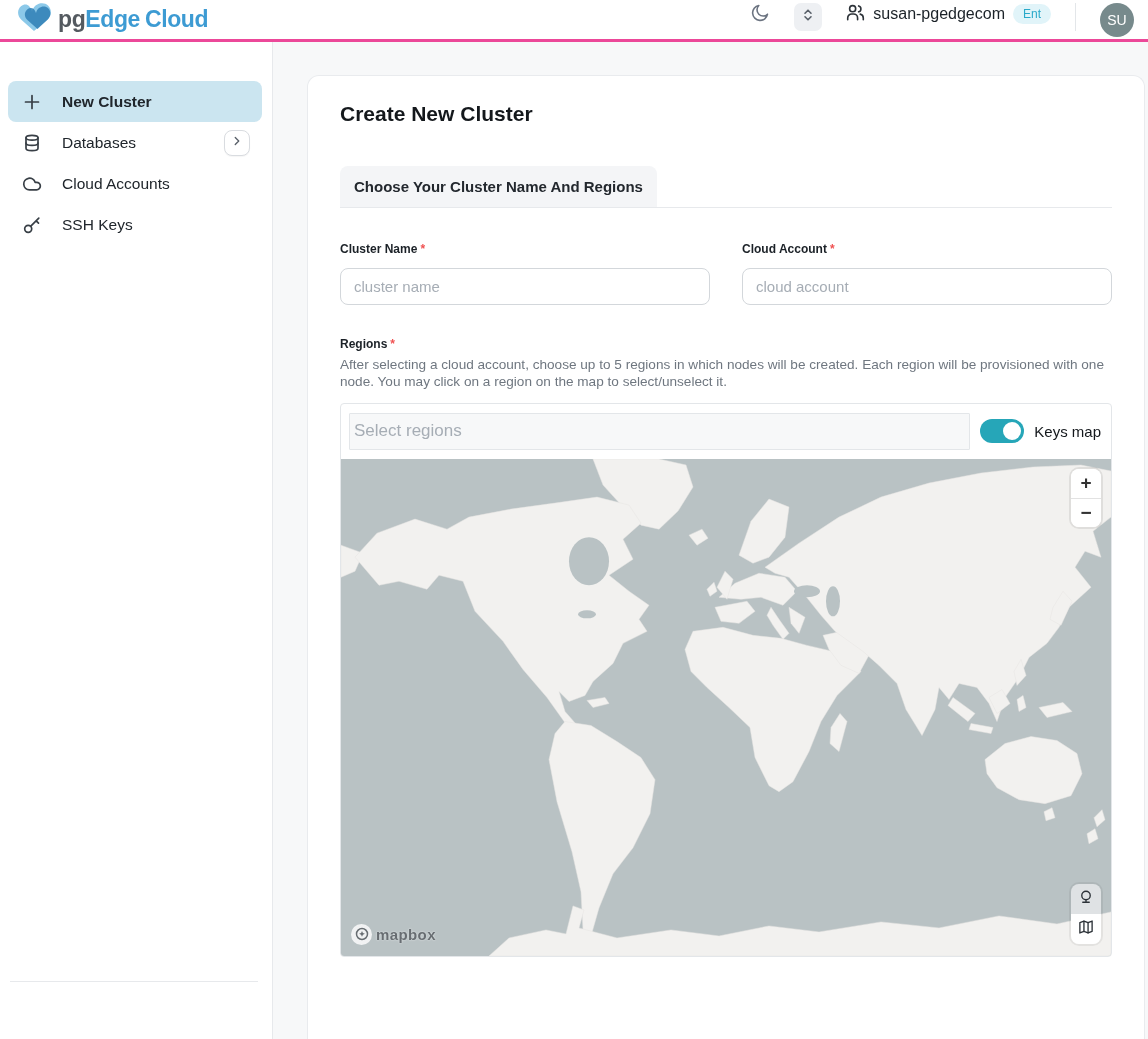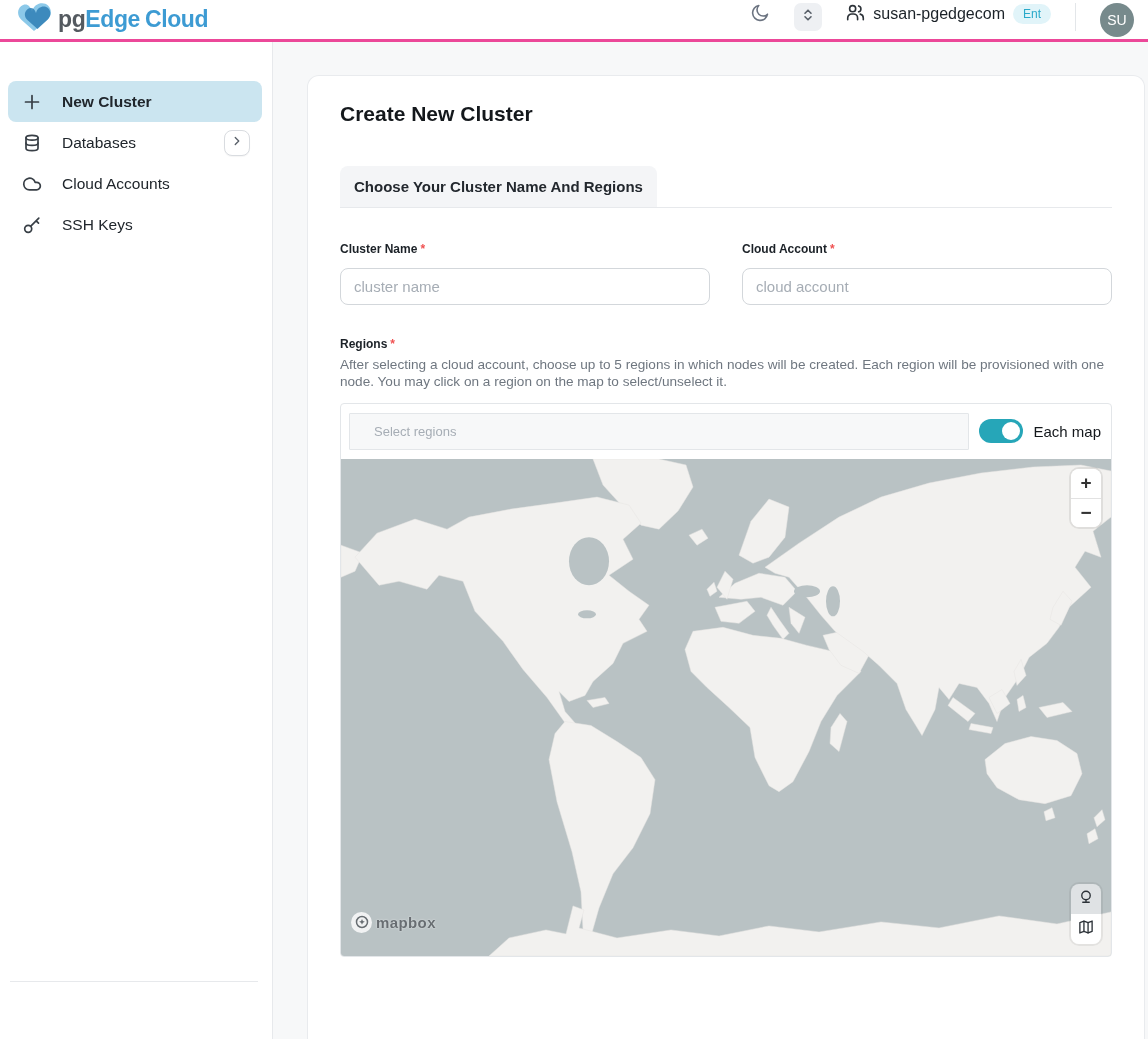--- a/index.html
+++ b/index.html
@@ -56,21 +56,21 @@
   .field-desc { margin-top:6px; font-size:13.6px; line-height:1.24; color:#6f7780; }
   .field-desc a { color:var(--link-blue,#3b82f6); text-decoration:none; }
   .text-input { margin-top:12px; width:100%; height:37px; border:1px solid #d3d7db;
     border-radius:8px; padding:0 13px; font-size:15px; color:#222; background:#fff; outline:none; }
   ::placeholder { color:#a6adb5; opacity:1; }
 
   .regions { margin-top:32px; }
   .region-box { margin-top:12px; border:1px solid #e3e6e9; border-radius:4px; }
   .region-top { display:flex; align-items:center; padding:9px 8px; gap:10px; }
   .select-input { flex:1; height:37px; background:#f7f8f9; border:1px solid #e3e6e9;
-    border-radius:1px; padding:0 24px; font-size:13px; outline:none; }
+    border-radius:1px; padding:0 4px; font-size:17px; outline:none; }
   .toggle { width:44px; height:24px; background:var(--accent-teal,#26a6b8); border-radius:12px;
     position:relative; cursor:pointer; flex:0 0 44px; }
   .knob { position:absolute; right:3px; top:3px; width:18px; height:18px; background:#fff; border-radius:50%; }
   .toggle-label { font-size:15px; color:#14181c; margin-right:2px; white-space:nowrap; }
 
   
   .map-wrap { position:relative; height:497px; overflow:hidden; border-radius:0 0 3px 3px; }
   .map-svg { display:block; width:100%; height:100%; }
   .sea { fill:var(--ocean,#b9c2c4); }
   .land { fill:var(--land,#f2f1ef); stroke:#e6e5e2; stroke-width:.5; }
@@ -83,21 +83,21 @@
   .zoom-btn + .zoom-btn { border-top:1px solid #e2e2e2; }
 
   .proj-ctl { position:absolute; right:10px; bottom:12px; display:flex; flex-direction:column;
     border-radius:8px; box-shadow:0 0 0 2px rgba(0,0,0,.06); overflow:hidden; }
   .proj-btn { width:30px; height:30px; display:flex; align-items:center; justify-content:center;
     border:none; cursor:pointer; }
   .globe-btn { background:rgba(226,229,230,.92); }
   .map-btn { background:#fff; }
   .proj-btn svg { stroke:#2c3238; fill:none; stroke-width:1.5; stroke-linecap:round; stroke-linejoin:round; }
 
-  .mapbox-logo { position:absolute; left:10px; bottom:23px; display:flex; align-items:center;
+  .mapbox-logo { position:absolute; left:10px; bottom:11px; display:flex; align-items:center;
     gap:4px; opacity:.8; cursor:pointer; }
   .mb-circle { width:21px; height:21px; background:#fff; border-radius:50%;
     display:flex; align-items:center; justify-content:center; }
   .mb-text { font-size:15px; font-weight:700; color:#54595e; letter-spacing:.4px;
     text-shadow:0 0 2px rgba(255,255,255,.9); }
 </style>
 </head>
 <body>
 
 <div class="header">
@@ -212,21 +212,21 @@
       <div class="regions">
         <div class="field-label"><span>Regions</span><span class="req">*</span></div>
         <p class="field-desc">After selecting a cloud account, choose up to 5 regions in which nodes will be created. Each region will be provisioned with one node. You may click on a region on the map to select/unselect it.</p>
 
         <div class="region-box">
           <div class="region-top">
             <input class="select-input" type="text" placeholder="Select regions" style="">
             <div class="toggle">
                 <div class="knob"></div>
               </div>
-            <span class="toggle-label">Each map</span>
+            <span class="toggle-label">Keys map</span>
           </div>
 
           <div class="map-wrap">
             <svg class="map-svg" viewBox="0 0 770 496" preserveAspectRatio="none">
               <rect class="sea" x="0" y="0" width="770" height="496"></rect>
               <g>
 
                 <path class="land" d="M0,86 L22,94 L14,112 L0,118 Z"></path>
 
                 <path class="land" d="M252,0 L318,0 L345,6 L352,28 L337,52 L318,70 L300,66 L282,48 L262,26 Z"></path>

